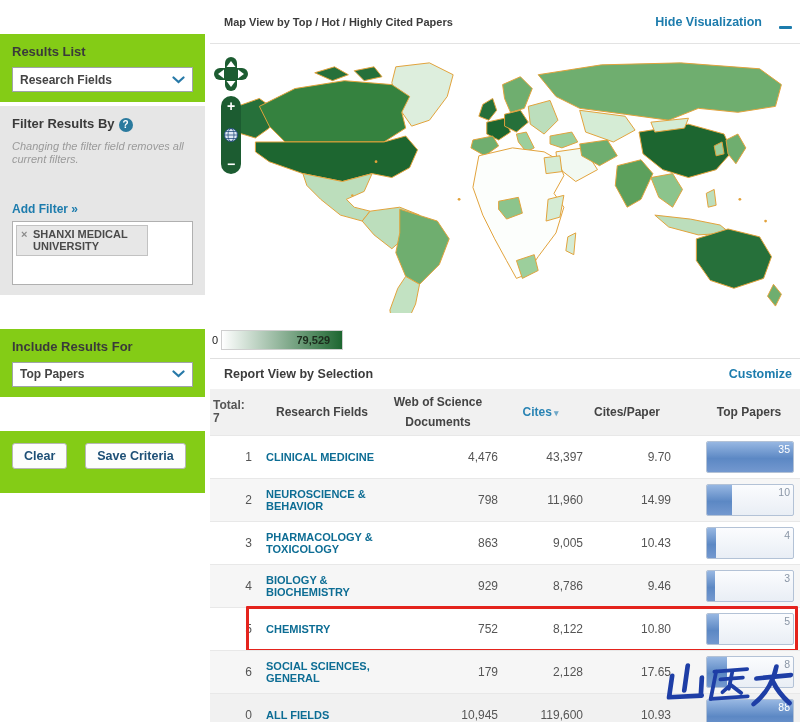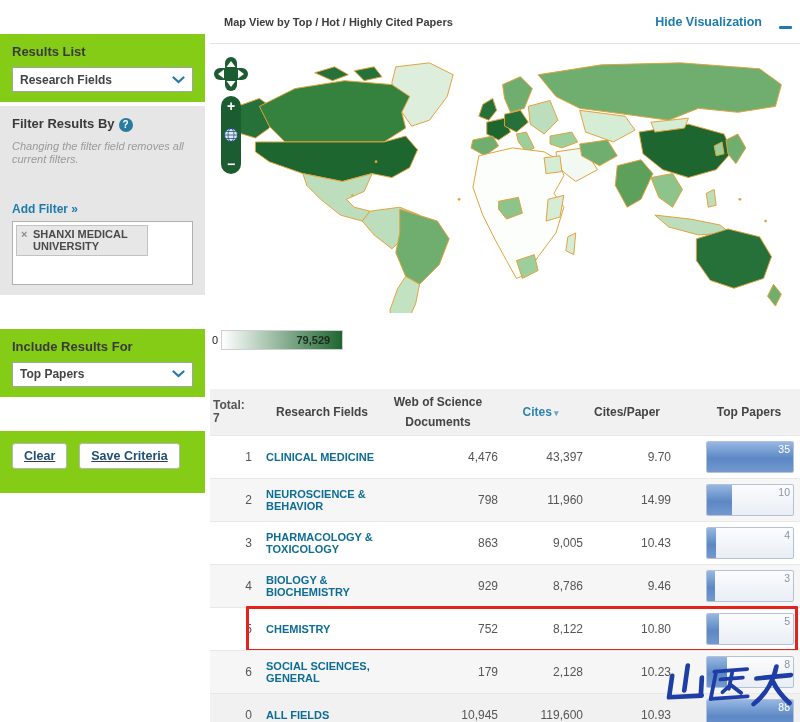--- a/index.html
+++ b/index.html
@@ -12,21 +12,21 @@
   .sec-a, .sec-c, .sec-d { background:#84cc16;margin-top:34px; }
   .sec-b { background:#e6e6e6; }
   .side-heading { font-size:13px; font-weight:bold; color:#3a3a3a; margin-bottom:8px; }
   .dropdown { background:#fff; border:1px solid #9fa4a9; height:25px; display:flex; align-items:center; justify-content:space-between; padding:0 7px; font-weight:bold; color:#444; cursor:pointer; }
   .note { font-style:italic; color:#9a9a9a; font-size:11px; line-height:13px; margin-bottom:6px; }
   .add-filter { color:#1d7cad; font-weight:bold; font-size:12px; text-decoration:none; display:inline-block; margin-bottom:5px; cursor:pointer;margin-top:30px; }
   .help { display:inline-flex; align-items:center; justify-content:center; width:14px; height:14px; border-radius:50%; background:#2a7a9e; color:#fff; font-size:10px; font-weight:bold; vertical-align:middle; margin-left:4px; }
   .filter-box { background:#fff; border:1px solid #b0b0b0; height:64px; padding:3px; }
   .filter-tag { background:#e7e7e7; border:1px solid #c2c2c2; width:132px; padding:2px 4px 3px 16px; position:relative; font-weight:bold; font-size:11px; line-height:12px; color:#4a4a4a; }
   .tag-x { position:absolute; left:4px; top:2px; color:#8a8a8a; font-weight:bold; cursor:pointer; }
-  .btn-row { display:flex; gap:12px; padding:2px 0 14px 0;text-decoration:underline; }
+  .btn-row { display:flex; gap:18px; padding:2px 0 14px 0; }
   .btn { background:#fdfdfd; border:1px solid #b7b7b7; border-radius:3px; color:#1d4f76; font-weight:bold; font-size:12.5px; padding:5px 11px; cursor:pointer; font-family:"Liberation Sans",sans-serif; }
 
   
   .main { position:absolute; left:210px; top:0; width:590px; height:722px; background:#fff; }
   .map-header { height:44px; border-bottom:1px solid #e3e3e3; display:flex; align-items:center; justify-content:space-between; padding:0 8px 0 14px; }
   .map-title { font-weight:bold; font-size:11px; color:#3c3c3c; }
   .blue-link { color:#1d7cad; font-weight:bold; font-size:12.5px; text-decoration:none; cursor:pointer; display:inline-flex; align-items:flex-end; gap:17px; }
   .minus-bar { display:inline-block; width:13px; height:3px; background:#1d7cad; border-radius:1px; }
 
   .map-area { position:absolute; top:45px; left:0; right:0; height:282px; }
@@ -202,20 +202,24 @@
     </div>
   </div>
 
   <div class="legend-row">
     <span class="legend-min">0</span>
     <div class="legend-bar" style="background: linear-gradient(to right, rgb(255, 255, 255), rgb(29, 102, 48));">
       <span class="legend-max">79,529</span>
     </div>
   </div>
 
+  <div class="report-header">
+    <span class="report-title">Report View by Selection</span>
+    <a class="blue-link">Customize</a>
+  </div>
 
   <div class="tbl">
     <div class="thead">
       <div class="c-rank">
         <div>Total:</div>
         <div>7</div>
       </div>
       <div class="c-field">Research Fields</div>
       <div class="c-docs">Web of Science Documents</div>
       <div class="c-cites">
@@ -312,21 +316,21 @@
   <div class="red-box"></div>
         </div>
 
   <div class="trow">
     <div class="c-rank">6</div>
     <div class="c-field">
             <a class="field-link">SOCIAL SCIENCES, GENERAL</a>
           </div>
     <div class="c-num c-docs">179</div>
     <div class="c-num c-cites">2,128</div>
-    <div class="c-num c-cpp">10.23</div>
+    <div class="c-num c-cpp">17.65</div>
     <div class="c-spacer"></div>
     <div class="c-bar">
       <div class="bar">
         <div class="bar-fill" style="width: 23%;"></div>
         <span class="bar-val">8</span>
       </div>
     </div>
   </div>
 
   <div class="trow totals">

